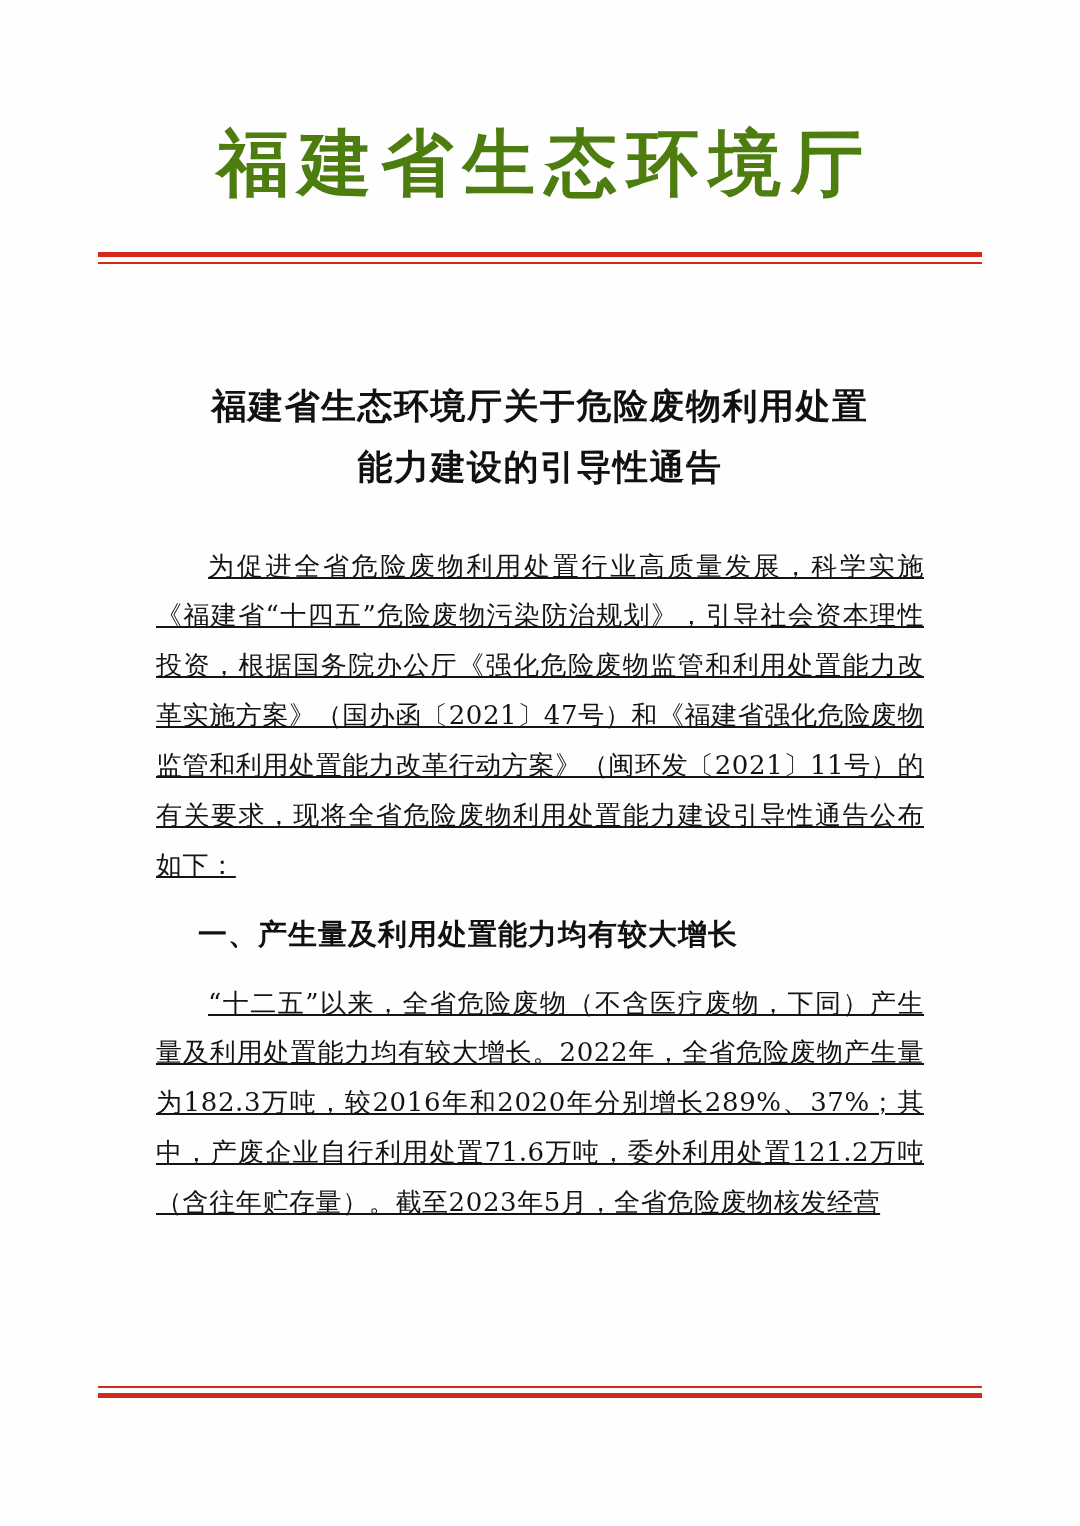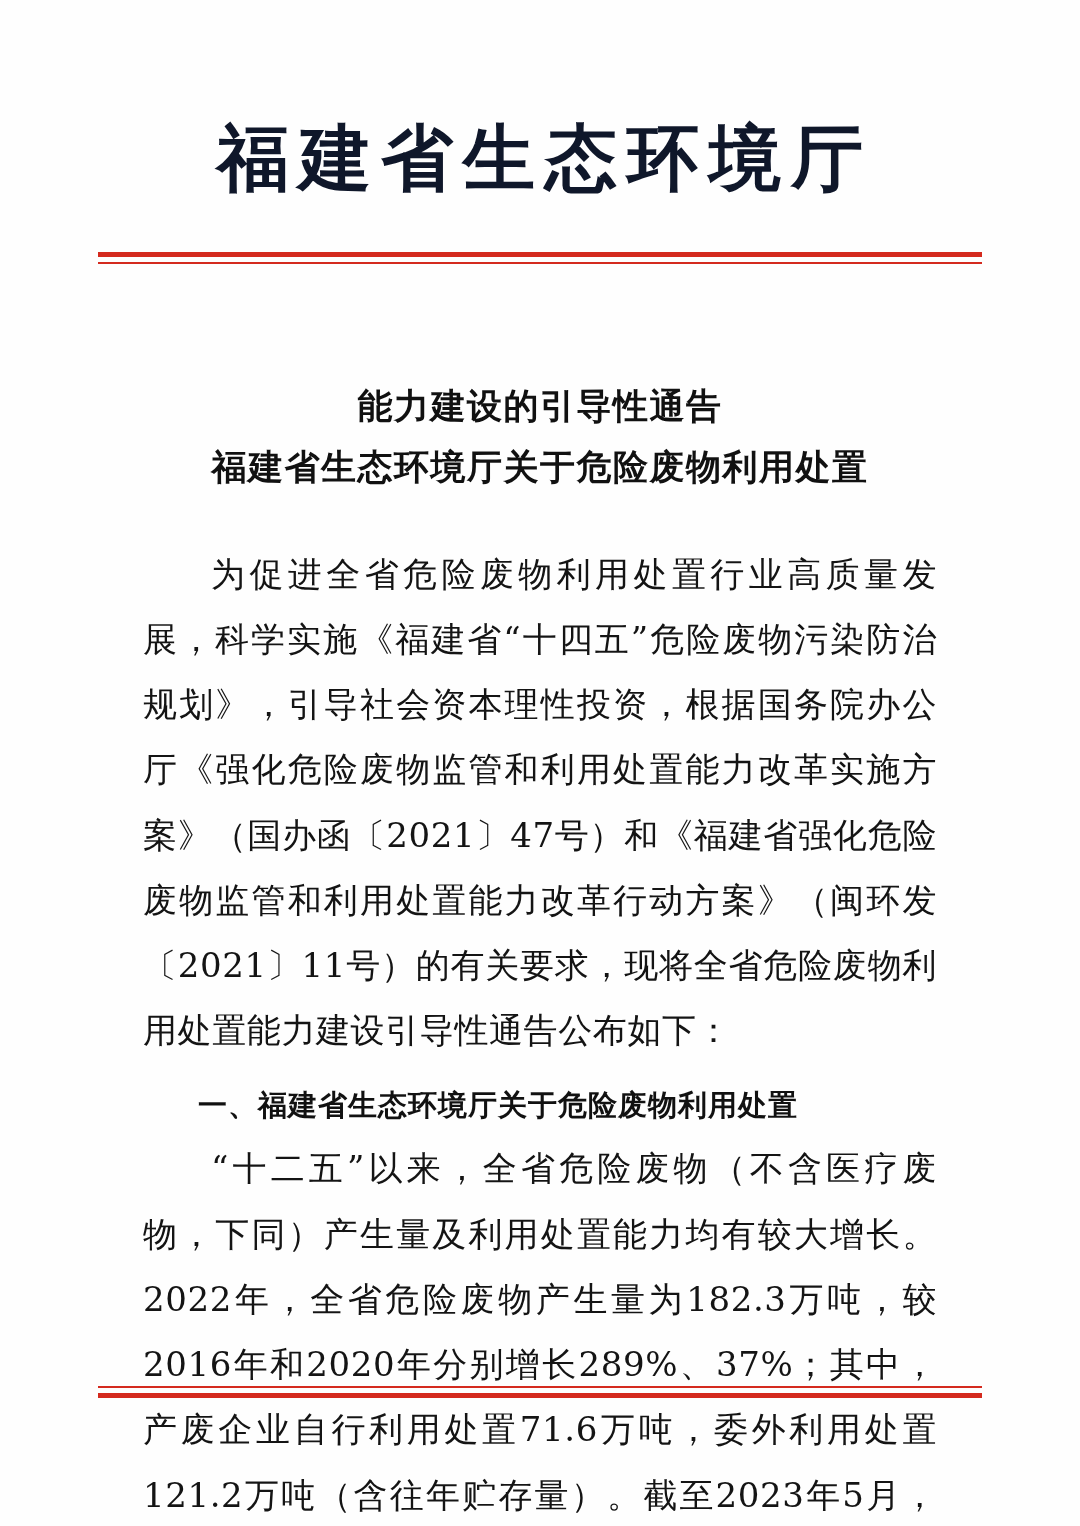--- a/index.html
+++ b/index.html
@@ -24,25 +24,25 @@
 
   
   .letterhead {
     position: absolute;
     top: 128px;
     left: 0;
     right: 0;
     text-align: center;
   }
   .letterhead-title {
-    font-family: Liberation Mono, monospace;
+    font-family: Liberation Serif, serif;
     font-weight: bold;
     font-size: 72px;
     letter-spacing: 10px;
-    color: #0f172a;
+    color: #4d7c0f;
     line-height: 1;
     text-indent: 10px;
     white-space: nowrap;
   }
 
   .rule-group {
     position: absolute;
     left: 98px;
     right: 98px;
     top: 252px;
@@ -78,28 +78,29 @@
   .doc-title .line {
     display: block;
     white-space: nowrap;
   }
 
   .body-block {
     margin-top: 44px;
   }
 
   p.para {
-    margin: 3px;
-    font-size: 34px;
+    margin: 16px;
+    font-size: 26px;
     line-height: 1.92;
     letter-spacing: 0.6px;
     text-align: justify;
     text-justify: inter-ideograph;
     text-indent: 2em;
     color: #141414;
+    text-decoration: underline;
   }
 
   h2.section {
     margin: 14px 0 0 0;
     font-size: 29px;
     font-weight: bold;
     line-height: 1.92;
     letter-spacing: 1px;
     text-indent: 2em;
     color: #111;
@@ -125,28 +126,28 @@
   </div>
 
   <div class="rule-group">
     <div class="rule-thick"></div>
     <div class="rule-thin"></div>
   </div>
 
   <div class="doc">
 
     <div class="doc-title">
+      <span class="line">福建省生态环境厅关于危险废物利用处置</span>
       <span class="line">能力建设的引导性通告</span>
-      <span class="line">福建省生态环境厅关于危险废物利用处置</span>
     </div>
 
     <div class="body-block">
       <p class="para">为促进全省危险废物利用处置行业高质量发展，科学实施《福建省“十四五”危险废物污染防治规划》，引导社会资本理性投资，根据国务院办公厅《强化危险废物监管和利用处置能力改革实施方案》（国办函〔2021〕47号）和《福建省强化危险废物监管和利用处置能力改革行动方案》（闽环发〔2021〕11号）的有关要求，现将全省危险废物利用处置能力建设引导性通告公布如下：</p>
 
-      <h2 class="section">一、福建省生态环境厅关于危险废物利用处置</h2>
+      <h2 class="section">一、产生量及利用处置能力均有较大增长</h2>
 
       <p class="para">“十二五”以来，全省危险废物（不含医疗废物，下同）产生量及利用处置能力均有较大增长。2022年，全省危险废物产生量为182.3万吨，较2016年和2020年分别增长289%、37%；其中，产废企业自行利用处置71.6万吨，委外利用处置121.2万吨（含往年贮存量）。截至2023年5月，全省危险废物核发经营</p>
     </div>
 
   </div>
 
   <div class="footer-rules">
     <div class="rule-thin"></div>
     <div class="rule-thick"></div>
   </div>

